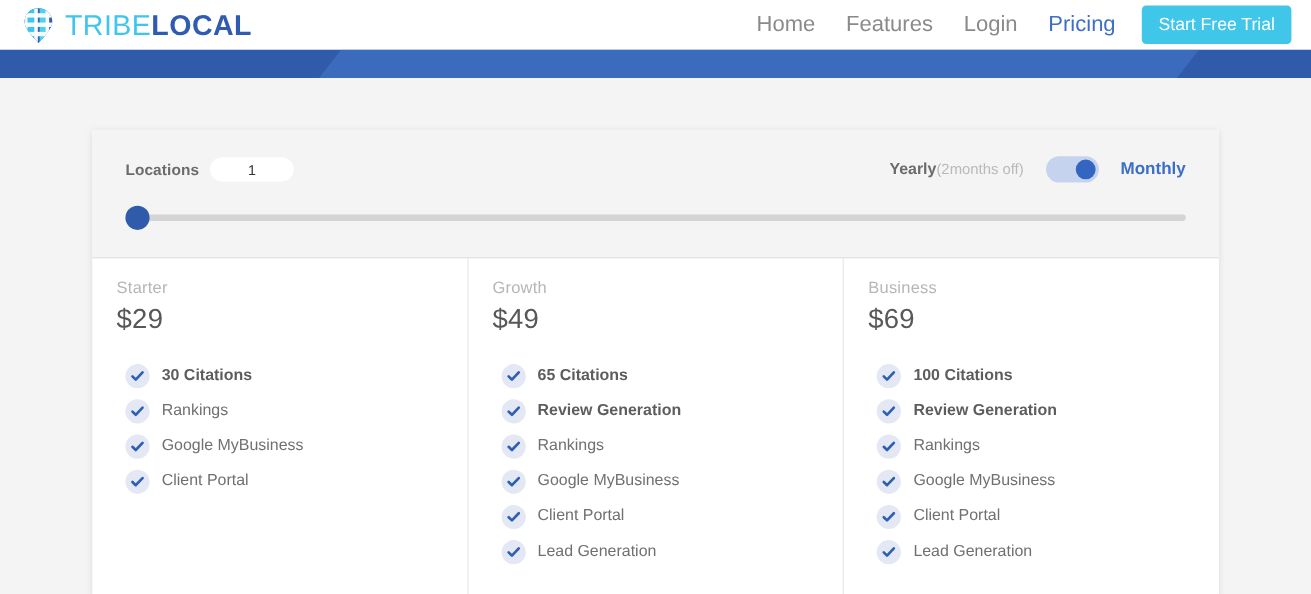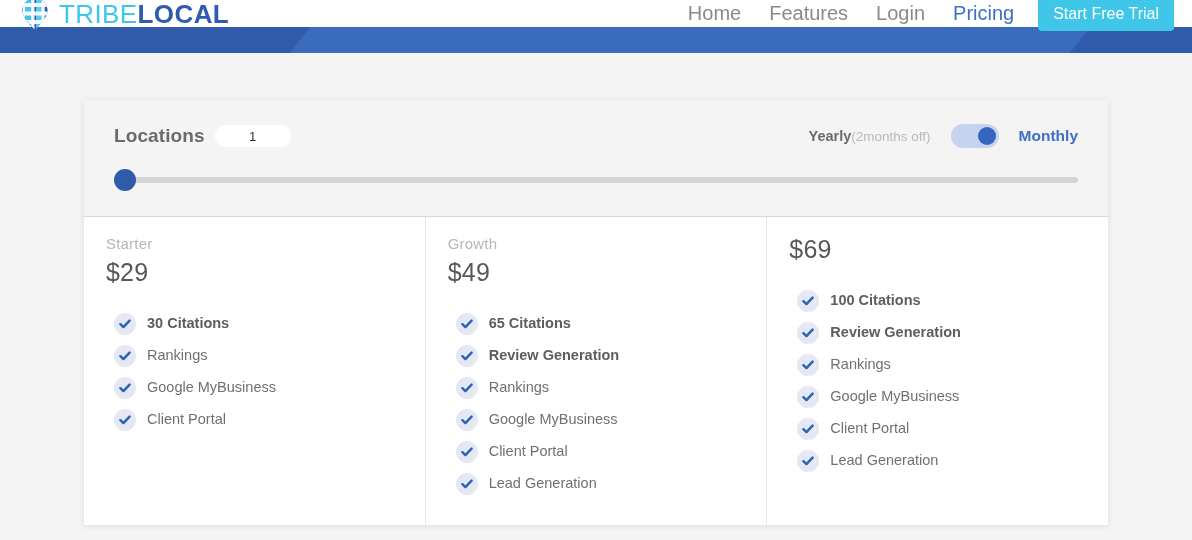--- a/index.html
+++ b/index.html
@@ -10,21 +10,21 @@
     overflow: hidden;
     background: #f4f4f4;
     font-family: "Liberation Sans", sans-serif;
     -webkit-font-smoothing: antialiased;
   }
 
   
   .site-header {
     position: relative;
     width: 1192px;
-    height: 27px;
+    height: 45px;
     background: #ffffff;
     display: flex;
     align-items: center;
     z-index: 5;
   }
 
   .brand {
     display: flex;
     align-items: center;
     margin-left: 20px;
@@ -114,21 +114,21 @@
     border-bottom: 1px solid #d8d8d8;
     padding: 22px 30px 24px 30px;
   }
   .controls-row {
     display: flex;
     align-items: center;
     height: 28px;
   }
   .locations-group { display: flex; align-items: center; gap: 10px; }
   .locations-label {
-    font-size: 19px;
+    font-size: 14px;
     font-weight: 700;
     color: #6b6b6b;
     letter-spacing: 0.1px;
   }
   .locations-input {
     width: 76px;
     height: 22px;
     border: none;
     border-radius: 11px;
     background: #ffffff;
@@ -426,20 +426,21 @@
                 <svg width="12" height="12" viewBox="0 0 12 12">
                   <path d="M1.4 6.2 L4.4 9.1 L10.6 2.6" fill="none" stroke="#2d5fb3" stroke-width="2.4" stroke-linecap="round" stroke-linejoin="round"></path>
                 </svg>
               </span>
             <span class="feature-text">Lead Generation</span>
           </li>
         </ul>
       </div>
 
       <div class="plan-column">
+        <div class="plan-name">Business</div>
         <div class="plan-price">$69</div>
         <ul class="feature-list">
           <li class="feature-item is-highlight">
             <span class="feature-check">
                 <svg width="12" height="12" viewBox="0 0 12 12">
                   <path d="M1.4 6.2 L4.4 9.1 L10.6 2.6" fill="none" stroke="#2d5fb3" stroke-width="2.4" stroke-linecap="round" stroke-linejoin="round"></path>
                 </svg>
               </span>
             <span class="feature-text">100 Citations</span>
           </li>

